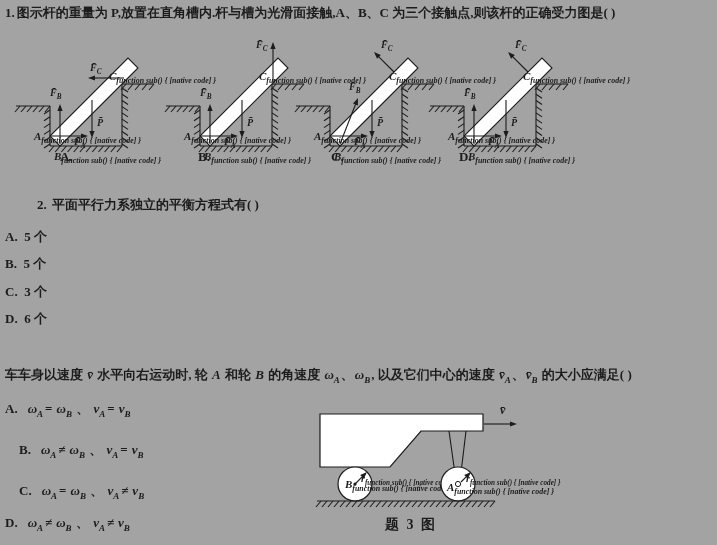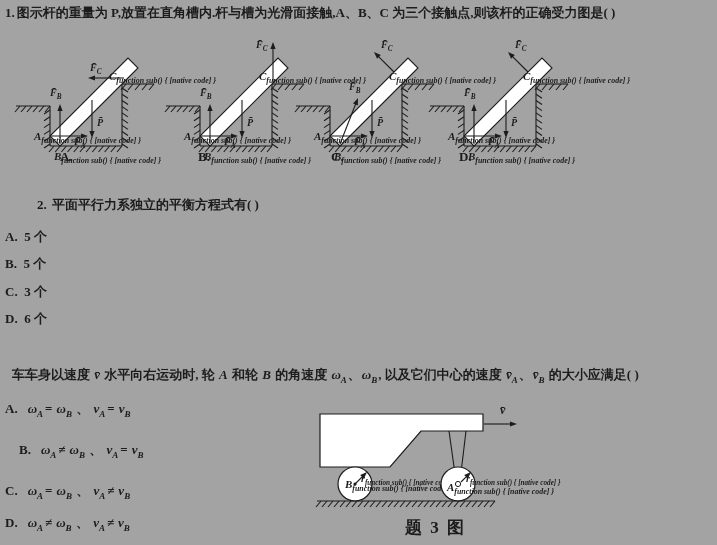--- a/index.html
+++ b/index.html
@@ -9,21 +9,21 @@
     overflow:hidden;
     font-weight:bold;
   }
   .line{position:absolute;white-space:nowrap;font-size:13px;}
   .qnum{padding-right:2px;}
   .var{font-style:italic;font-family:"Liberation Serif","DejaVu Serif",serif;padding:0 1px;}
   .var sub{font-size:9px;font-style:italic;}
   .op{padding:0 3px 0 1px;}
   .opt-letter{position:absolute;font-size:13px;}
   .q3opt .formula{margin-left:9px;}
-  .caption{position:absolute;font-size:17px;text-align:right;letter-spacing:2px;}
+  .caption{position:absolute;font-size:14px;text-align:center;letter-spacing:2px;}
   svg{position:absolute;overflow:visible;}
   svg text{font-family:"Liberation Serif","DejaVu Serif",serif;fill:#1c1c1c;}
 </style>
 </head>
 <body>
 
 <div class="page">
 
   <div class="line" style="left:5px;top:4px;">
     <span class="qnum">1.</span><span>图示杆的重量为 P,放置在直角槽内.杆与槽为光滑面接触,A、B、C 为三个接触点,则该杆的正确受力图是(        )</span>
@@ -332,31 +332,31 @@
   <div class="line" style="left:5px;top:255px;">
     <span>B.</span>&nbsp;&nbsp;<span>5 个</span>
   </div>
   <div class="line" style="left:5px;top:283px;">
     <span>C.</span>&nbsp;&nbsp;<span>3 个</span>
   </div>
   <div class="line" style="left:5px;top:310px;">
     <span>D.</span>&nbsp;&nbsp;<span>6 个</span>
   </div>
 
-  <div class="line" style="left:5px;top:366px;margin-left:7px;">
+  <div class="line" style="left:5px;top:366px;">
     <span>车车身以速度 <i class="var">v̄</i> 水平向右运动时, 轮 <i class="var">A</i> 和轮 <i class="var">B</i> 的角速度 <i class="var">ω<sub>A</sub></i>、<i class="var">ω<sub>B</sub></i>, 以及它们中心的速度 <i class="var">v̄<sub>A</sub></i>、<i class="var">v̄<sub>B</sub></i> 的大小应满足(        )</span>
   </div>
 
   <div class="line q3opt" style="left:5px;top:400px;">
     <span>A.</span><span class="formula"><i class="var">ω<sub>A</sub></i><span class="op">=</span><i class="var">ω<sub>B</sub></i> 、 <i class="var">v<sub>A</sub></i><span class="op">=</span><i class="var">v<sub>B</sub></i></span>
   </div>
   <div class="line q3opt" style="left:19px;top:441px;">
     <span>B.</span><span class="formula"><i class="var">ω<sub>A</sub></i><span class="op">≠</span><i class="var">ω<sub>B</sub></i> 、 <i class="var">v<sub>A</sub></i><span class="op">=</span><i class="var">v<sub>B</sub></i></span>
   </div>
-  <div class="line q3opt" style="left:5px;top:482px;">
+  <div class="line q3opt" style="left:19px;top:482px;">
     <span>C.</span><span class="formula"><i class="var">ω<sub>A</sub></i><span class="op">=</span><i class="var">ω<sub>B</sub></i> 、 <i class="var">v<sub>A</sub></i><span class="op">≠</span><i class="var">v<sub>B</sub></i></span>
   </div>
   <div class="line q3opt" style="left:5px;top:514px;">
     <span>D.</span><span class="formula"><i class="var">ω<sub>A</sub></i><span class="op">≠</span><i class="var">ω<sub>B</sub></i> 、 <i class="var">v<sub>A</sub></i><span class="op">≠</span><i class="var">v<sub>B</sub></i></span>
   </div>
 
   <svg width="330" height="118" viewBox="0 0 330 118" style="left:303px;top:398px;" id="tractor">
       <polygon points="17,16 180,16 180,33 118,33 87,69 17,69" fill="#fff" stroke="#1c1c1c" stroke-width="1.2"></polygon>
       <line x1="146" y1="33" x2="153" y2="83" stroke="#1c1c1c" stroke-width="1.1"></line>
       <line x1="163" y1="33" x2="157" y2="83" stroke="#1c1c1c" stroke-width="1.1"></line>

